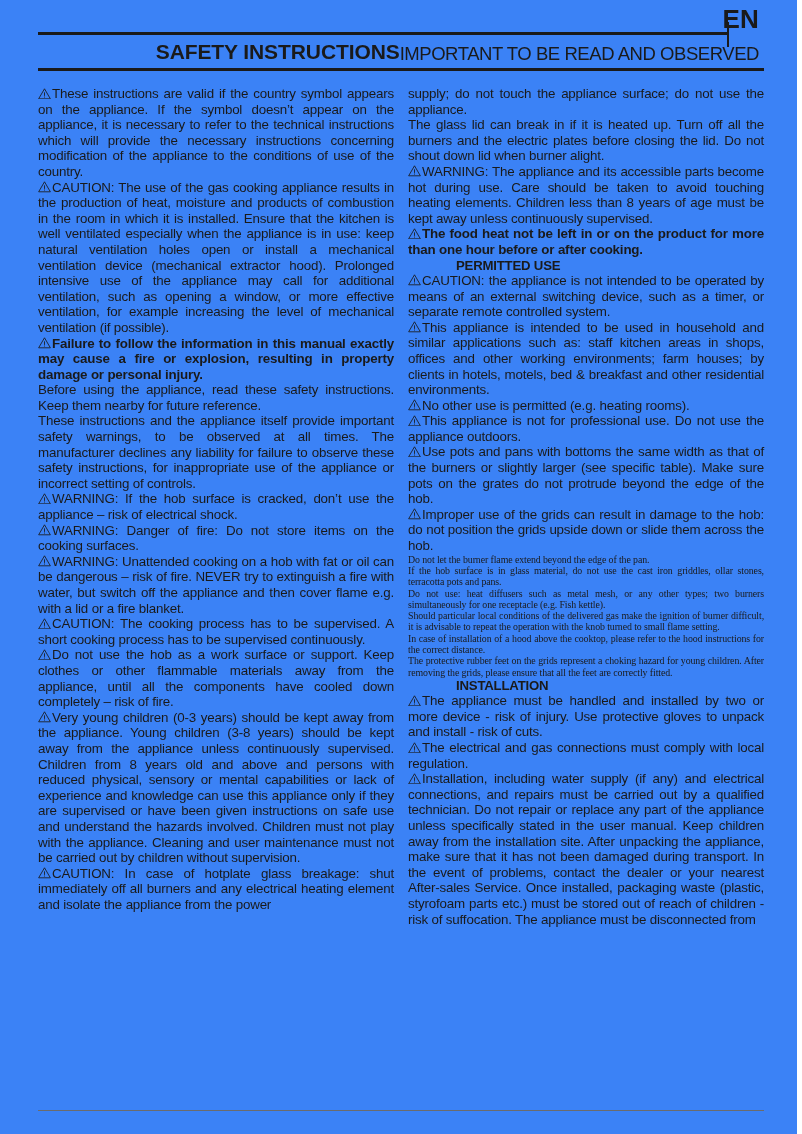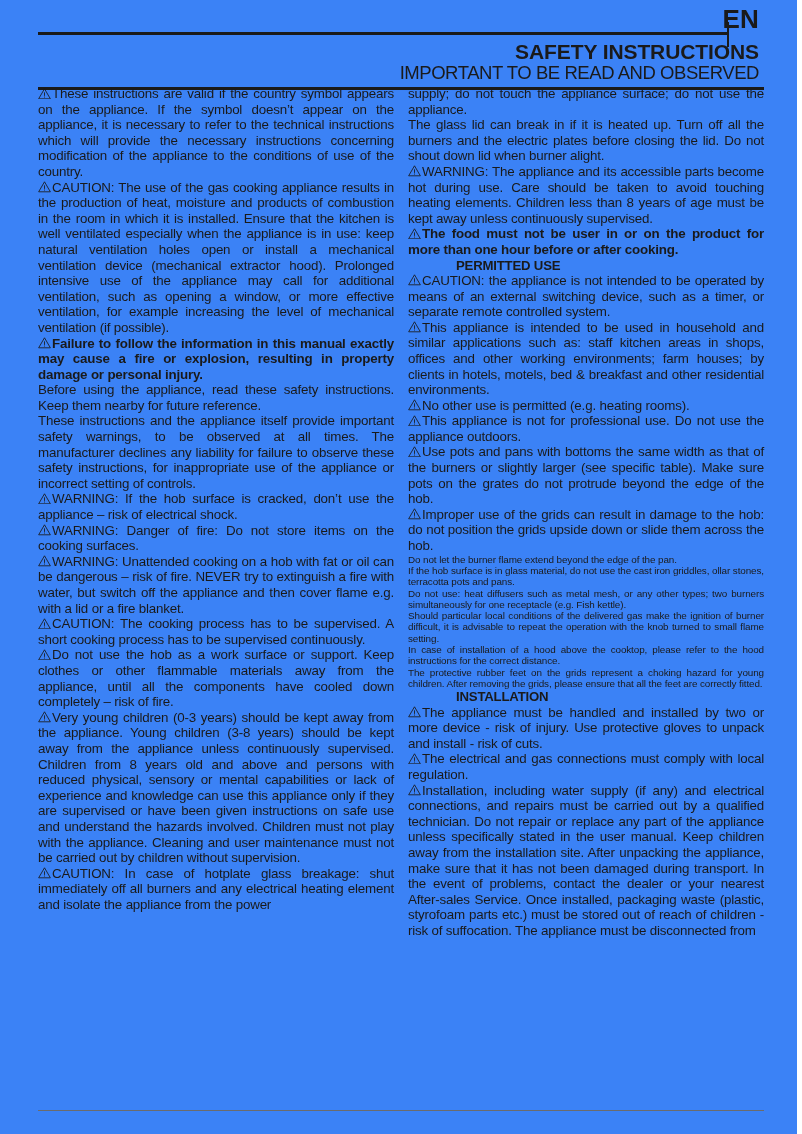--- a/index.html
+++ b/index.html
@@ -51,24 +51,23 @@
     left: 689px;
     top: 22px;
     width: 2px;
     height: 25px;
     background: #1a1a1a;
   }
   .header-titles {
     position: relative;
     display: flex;
     align-items: flex-end;
-    justify-content: center;
+    justify-content: flex-end;
     padding-top: 23px;
     padding-bottom: 2px;
-    flex-direction: column;
   }
   .header-title-left {
     font-size: 21px;
     font-weight: bold;
     letter-spacing: -0.1px;
     line-height: 1.05;
   }
   .header-title-right {
     font-size: 18.5px;
     font-weight: normal;
@@ -103,20 +102,21 @@
     text-align: justify;
     text-justify: inter-word;
     letter-spacing: -0.18px;
     hyphens: none;
   }
   p.bold { font-weight: bold; }
   p.small {
     font-size: 9.9px;
     line-height: 11.3px;
     letter-spacing: -0.1px;
+    font-family: Liberation Serif, serif;
   }
   p.heading {
     font-size: 13.2px;
     font-weight: bold;
     line-height: 15.4px;
     letter-spacing: -0.2px;
     text-align: left;
     padding-left: 48px;
   }
 
@@ -216,21 +216,21 @@
         <p><span>The glass lid can break in if it is heated up. Turn off all the burners and the electric plates before closing the lid. Do not shout down lid when burner alight.</span></p>
         <p><span class="warn"><svg viewBox="0 0 26 23" width="13" height="11.5" aria-hidden="true">
               <path d="M13 1.6 L24.7 21.6 L1.3 21.6 Z" fill="none" stroke="#1a1a1a" stroke-width="1.7" stroke-linejoin="round"></path>
               <rect x="12.15" y="8.6" width="1.7" height="7.1" fill="#1a1a1a"></rect>
               <rect x="12.15" y="17.1" width="1.7" height="1.9" fill="#1a1a1a"></rect>
             </svg></span><span>WARNING: The appliance and its accessible parts become hot during use. Care should be taken to avoid touching heating elements. Children less than 8 years of age must be kept away unless continuously supervised.</span></p>
         <p class="bold"><span class="warn"><svg viewBox="0 0 26 23" width="13" height="11.5" aria-hidden="true">
               <path d="M13 1.6 L24.7 21.6 L1.3 21.6 Z" fill="none" stroke="#1a1a1a" stroke-width="1.7" stroke-linejoin="round"></path>
               <rect x="12.15" y="8.6" width="1.7" height="7.1" fill="#1a1a1a"></rect>
               <rect x="12.15" y="17.1" width="1.7" height="1.9" fill="#1a1a1a"></rect>
-            </svg></span><span>The food must not be user in or on the product for more than one hour before or after cooking.</span></p>
+            </svg></span><span>The food heat not be left in or on the product for more than one hour before or after cooking.</span></p>
         <p class="heading"><span>PERMITTED USE</span></p>
         <p><span class="warn"><svg viewBox="0 0 26 23" width="13" height="11.5" aria-hidden="true">
               <path d="M13 1.6 L24.7 21.6 L1.3 21.6 Z" fill="none" stroke="#1a1a1a" stroke-width="1.7" stroke-linejoin="round"></path>
               <rect x="12.15" y="8.6" width="1.7" height="7.1" fill="#1a1a1a"></rect>
               <rect x="12.15" y="17.1" width="1.7" height="1.9" fill="#1a1a1a"></rect>
             </svg></span><span>CAUTION: the appliance is not intended to be operated by means of an external switching device, such as a timer, or separate remote controlled system.</span></p>
         <p><span class="warn"><svg viewBox="0 0 26 23" width="13" height="11.5" aria-hidden="true">
               <path d="M13 1.6 L24.7 21.6 L1.3 21.6 Z" fill="none" stroke="#1a1a1a" stroke-width="1.7" stroke-linejoin="round"></path>
               <rect x="12.15" y="8.6" width="1.7" height="7.1" fill="#1a1a1a"></rect>
               <rect x="12.15" y="17.1" width="1.7" height="1.9" fill="#1a1a1a"></rect>

